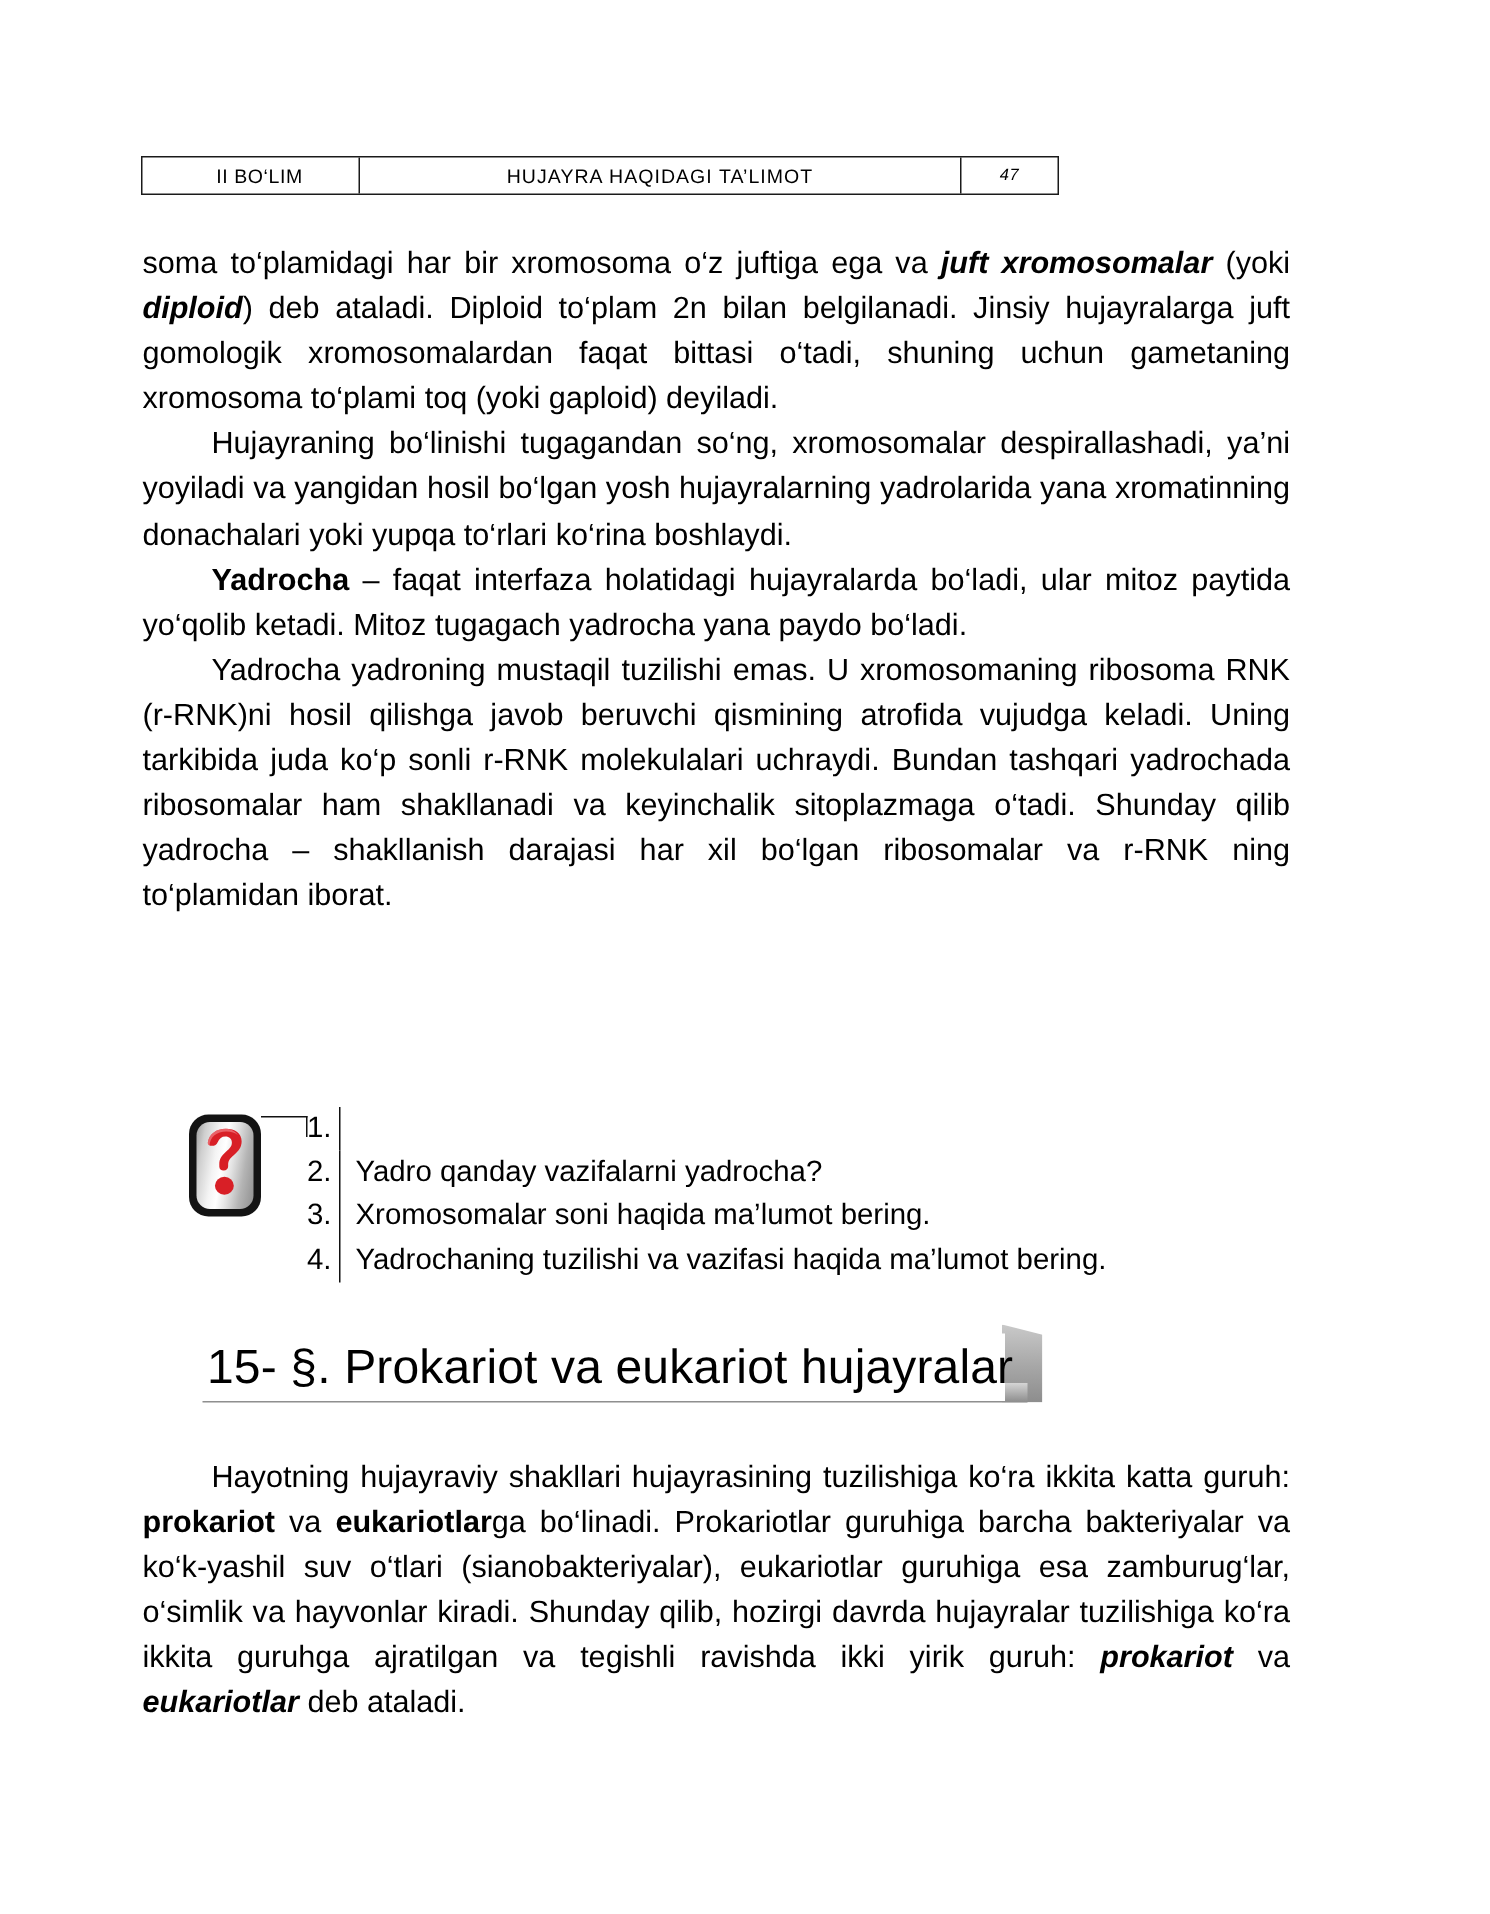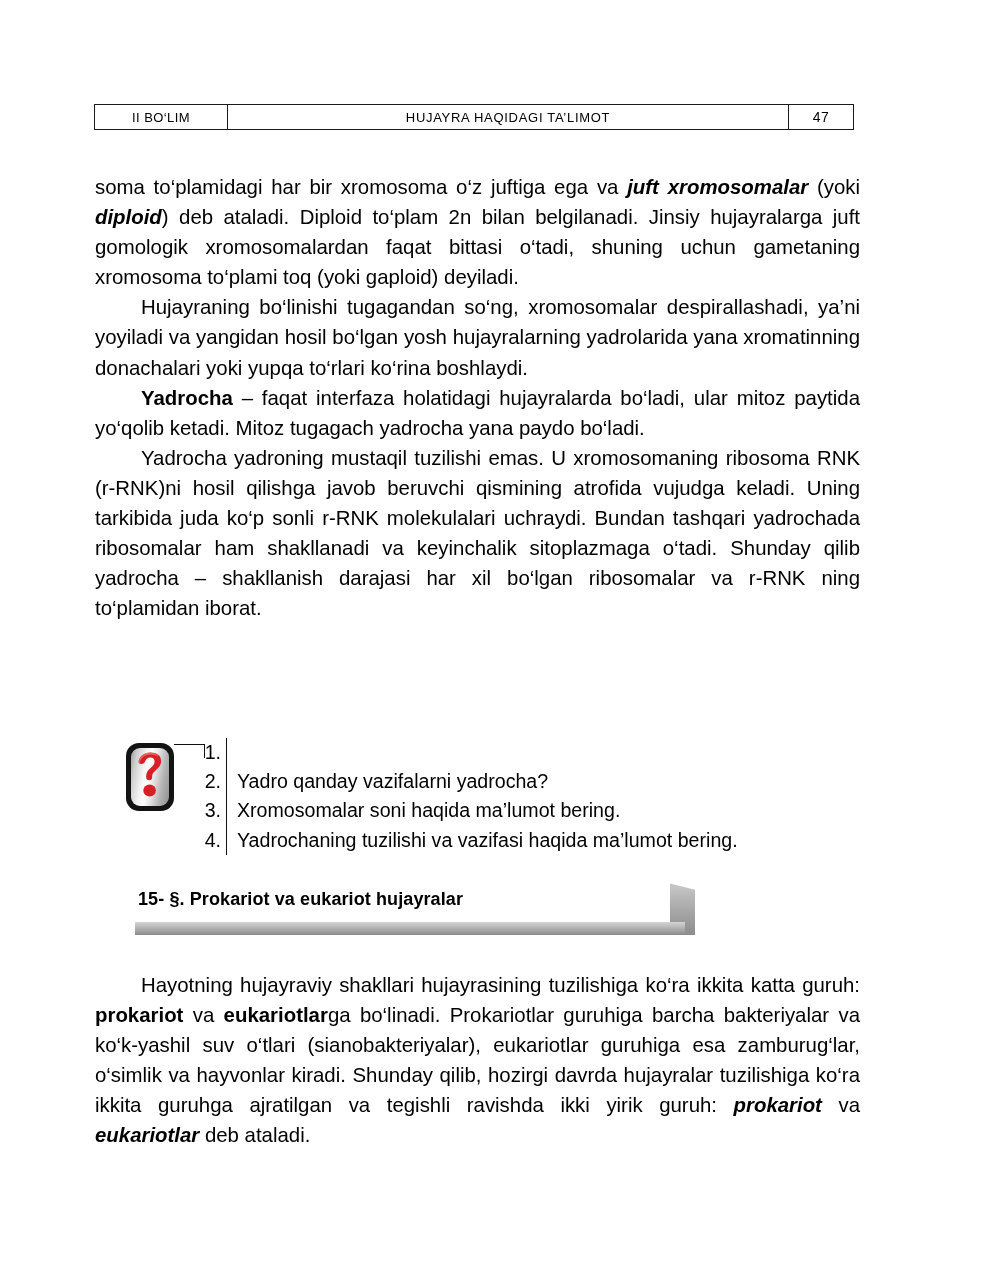--- a/index.html
+++ b/index.html
@@ -22,26 +22,27 @@
     width: 993px;
     height: 1276px;
     background: #ffffff;
   }
 
   
   .header-table {
     position: absolute;
     left: 94px;
     top: 104px;
-    width: 760px;
+    width: 612px;
     height: 26px;
     border: 1.5px solid #1a1a1a;
     box-sizing: border-box;
     display: flex;
     align-items: stretch;
+    padding-left: 12px;
   }
   .hdr-cell {
     display: flex;
     align-items: center;
     justify-content: center;
     font-size: 13px;
     letter-spacing: 0.4px;
     white-space: nowrap;
   }
   .hdr-left {
@@ -51,28 +52,29 @@
   }
   .hdr-center {
     flex: 1;
     border-right: 1.5px solid #1a1a1a;
     box-sizing: border-box;
     letter-spacing: 0.7px;
   }
   .hdr-right {
     width: 64px;
     box-sizing: border-box;
-    font-size: 14px;
+    font-size: 11px;
+    font-style: italic;
   }
 
   
   .content {
     position: absolute;
     left: 95px;
-    top: 172px;
+    top: 161px;
     width: 765px;
   }
   p.body {
     margin: 0;
     font-size: 20.4px;
     line-height: 30.1px;
     text-align: justify;
     text-justify: inter-word;
     -moz-text-align-last: left;
     text-align-last: left;
@@ -180,28 +182,28 @@
     position: absolute;
     left: 10px;
     right: 10px;
     bottom: 0;
     height: 13px;
     background: linear-gradient(180deg, #d5d5d5 0%, #b0b0b0 50%, #8b8b8b 100%);
   }
   .sh-title {
     position: absolute;
     left: 0;
-    top: 0;
+    top: 12px;
     width: 545px;
     height: 45px;
     background: #ffffff;
     display: flex;
     align-items: center;
-    font-size: 18px;
-    font-weight: bold;
+    font-size: 32px;
+    font-weight: normal;
     letter-spacing: 0.1px;
     white-space: nowrap;
     padding-left: 13px;
     box-sizing: border-box;
   }
 
   .tail {
     position: absolute;
     left: 95px;
     top: 958px;

